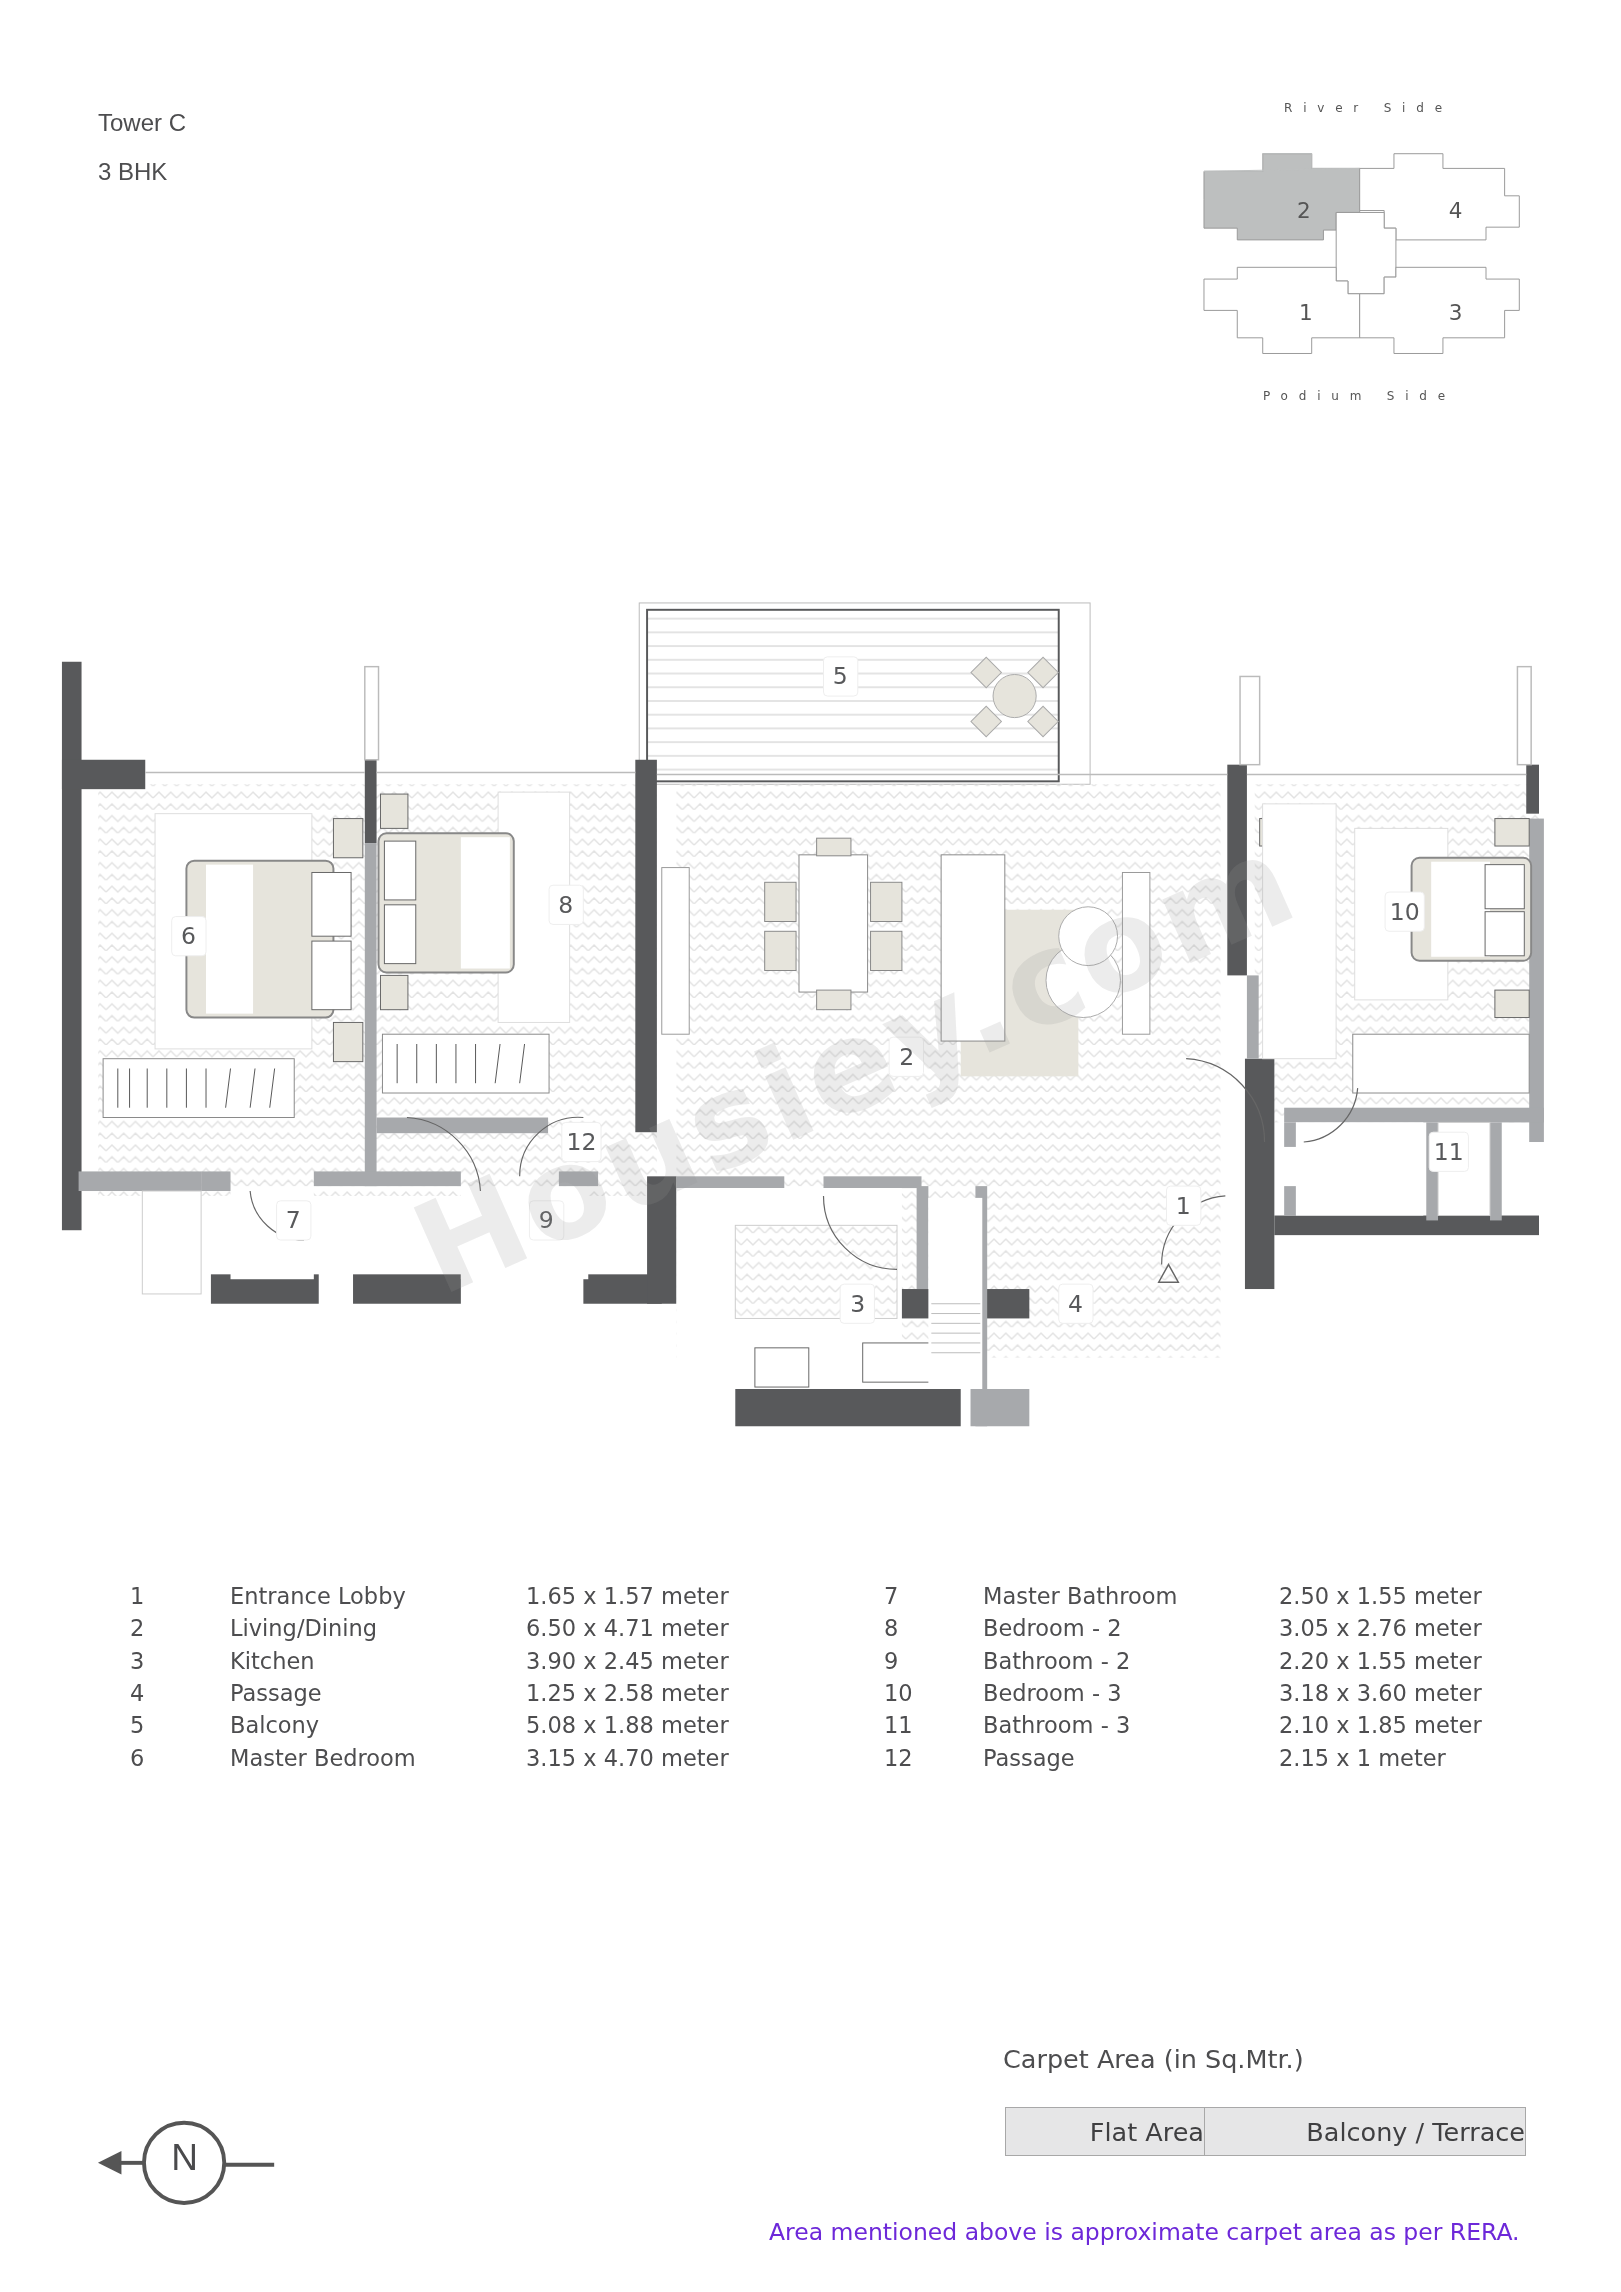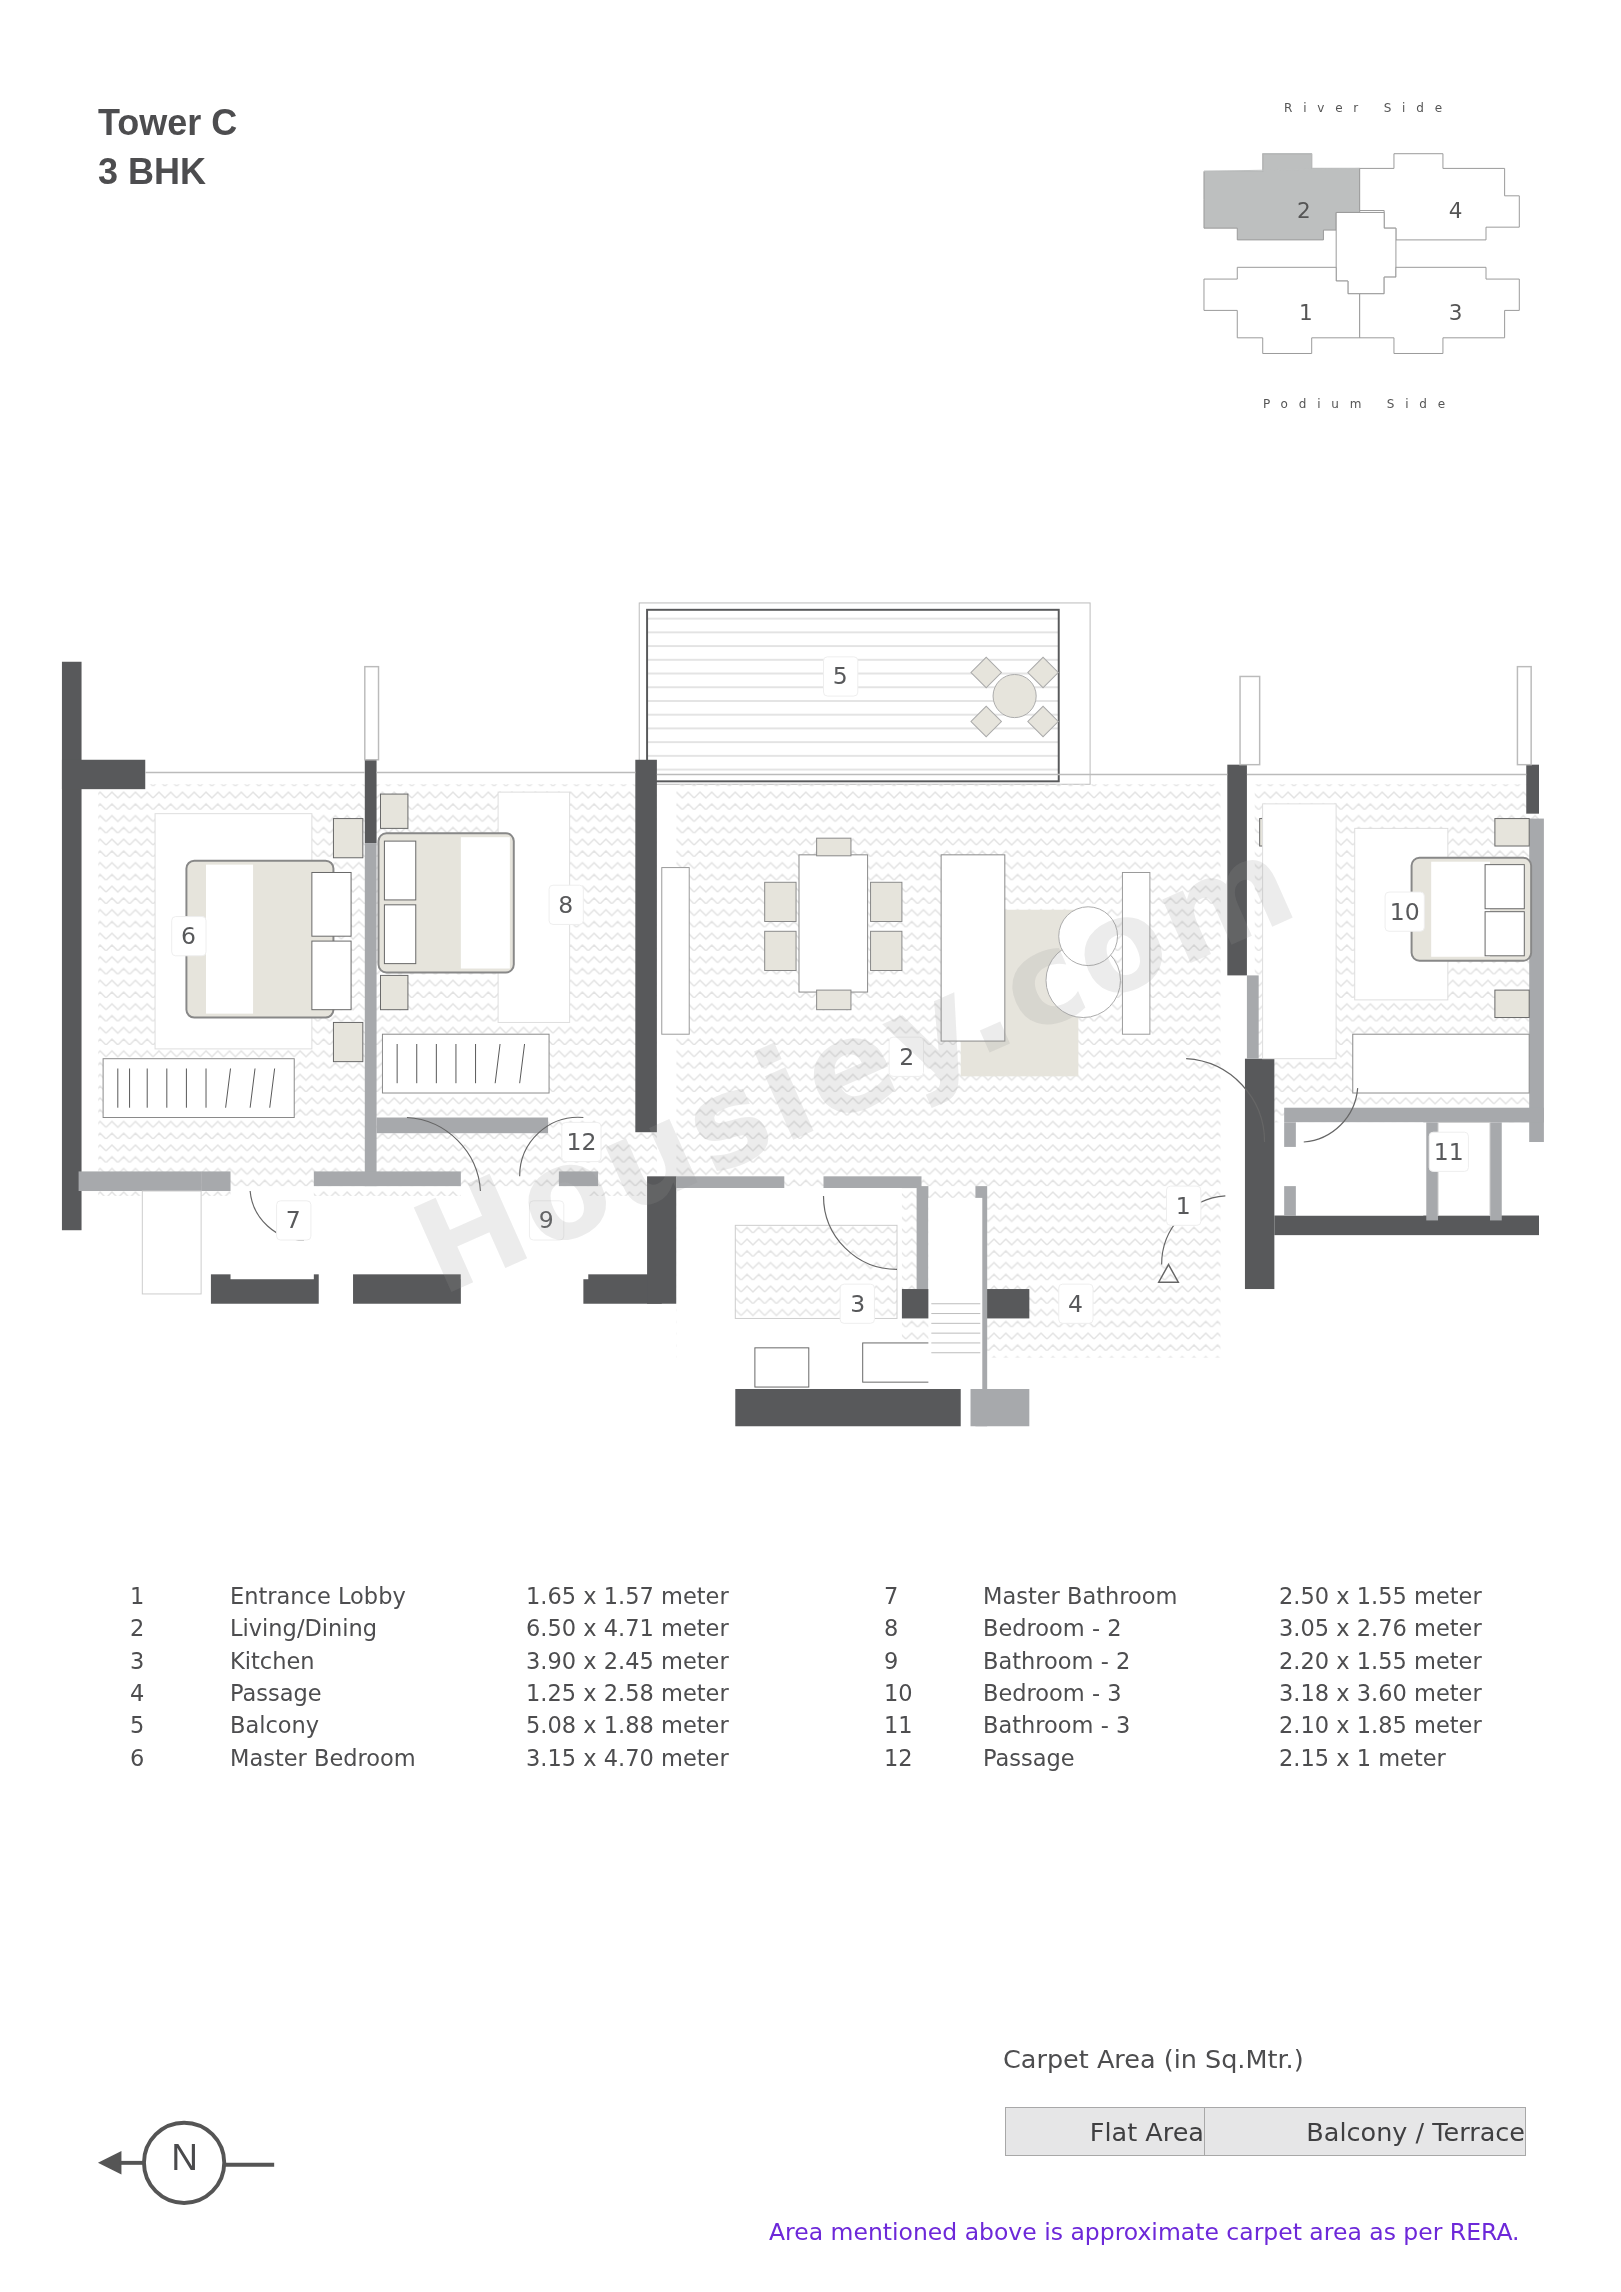--- a/index.html
+++ b/index.html
@@ -1,22 +1,22 @@
 <!DOCTYPE html>
 <html><head>
 <meta charset="utf-8">
 <style>
   html, body { margin: 0; padding: 0; background: #ffffff; }
   body { width: 1621px; height: 2293px; position: relative; overflow: hidden;
          font-family: "DejaVu Sans", sans-serif; color: #4a4a4c; }
   .abs { position: absolute; }
 
   
-  .title { left: 98px; top: 98px; font-size: 36px; line-height: 49px; color: #4d4d4f;
-           font-family: "Liberation Sans", sans-serif; font-weight: bold; }
+  .title { left: 98px; top: 98px; font-size: 24px; line-height: 49px; color: #4d4d4f;
+           font-family: "Liberation Sans", sans-serif; }
 
   
   .keyplan { left: 1196px; top: 93px; width: 392px; height: 333px; }
   .side-label { position: absolute; font-size: 12px; letter-spacing: 10.8px; color: #555;
                 font-family: "DejaVu Sans", sans-serif; }
 
   
   .plan { left: 59px; top: 598px; width: 1529px; height: 843px; }
 
   
@@ -62,21 +62,21 @@
     <polygon points="143,122 192,122 192,138 204,138 204,188 192,188 192,205 167,205 155,205 155,192 143,192" fill="#fff" stroke="#999" stroke-width="1"></polygon>
 
     <polygon points="8,190 42,190 42,178 143,178 143,192 155,192 155,205 167,205 167,250 118,250 118,266 68,266 68,250 42,250 42,222 8,222" fill="#fff" stroke="#999" stroke-width="1"></polygon>
 
     <polygon points="167,205 192,205 192,188 204,188 204,178 296,178 296,190 330,190 330,222 315,222 315,250 252,250 252,266 202,266 202,250 167,250" fill="#fff" stroke="#999" stroke-width="1"></polygon>
     <text x="110" y="128" font-size="22" fill="#555" text-anchor="middle" font-family="DejaVu Sans, sans-serif">2</text>
     <text x="265" y="128" font-size="22" fill="#555" text-anchor="middle" font-family="DejaVu Sans, sans-serif">4</text>
     <text x="112" y="232" font-size="22" fill="#555" text-anchor="middle" font-family="DejaVu Sans, sans-serif">1</text>
     <text x="265" y="232" font-size="22" fill="#555" text-anchor="middle" font-family="DejaVu Sans, sans-serif">3</text>
   </svg>
-  <div class="side-label" style="left:67px; top:296px;margin-top:8px;">Podium Side</div>
+  <div class="side-label" style="left:67px; top:296px;">Podium Side</div>
 </div>
 
 <div class="abs plan">
   <svg width="1529" height="843" viewBox="0 0 1560 860">
     <defs>
       <pattern id="herring" width="24" height="24" patternUnits="userSpaceOnUse">
         <path d="M0 12 L6 6 L12 12 L18 6 L24 12" fill="none" stroke="#e2e2e2" stroke-width="1.5"></path>
         <path d="M0 24 L6 18 L12 24 L18 18 L24 24" fill="none" stroke="#e2e2e2" stroke-width="1.5"></path>
       </pattern>
       <pattern id="deck" width="10" height="14" patternUnits="userSpaceOnUse">

